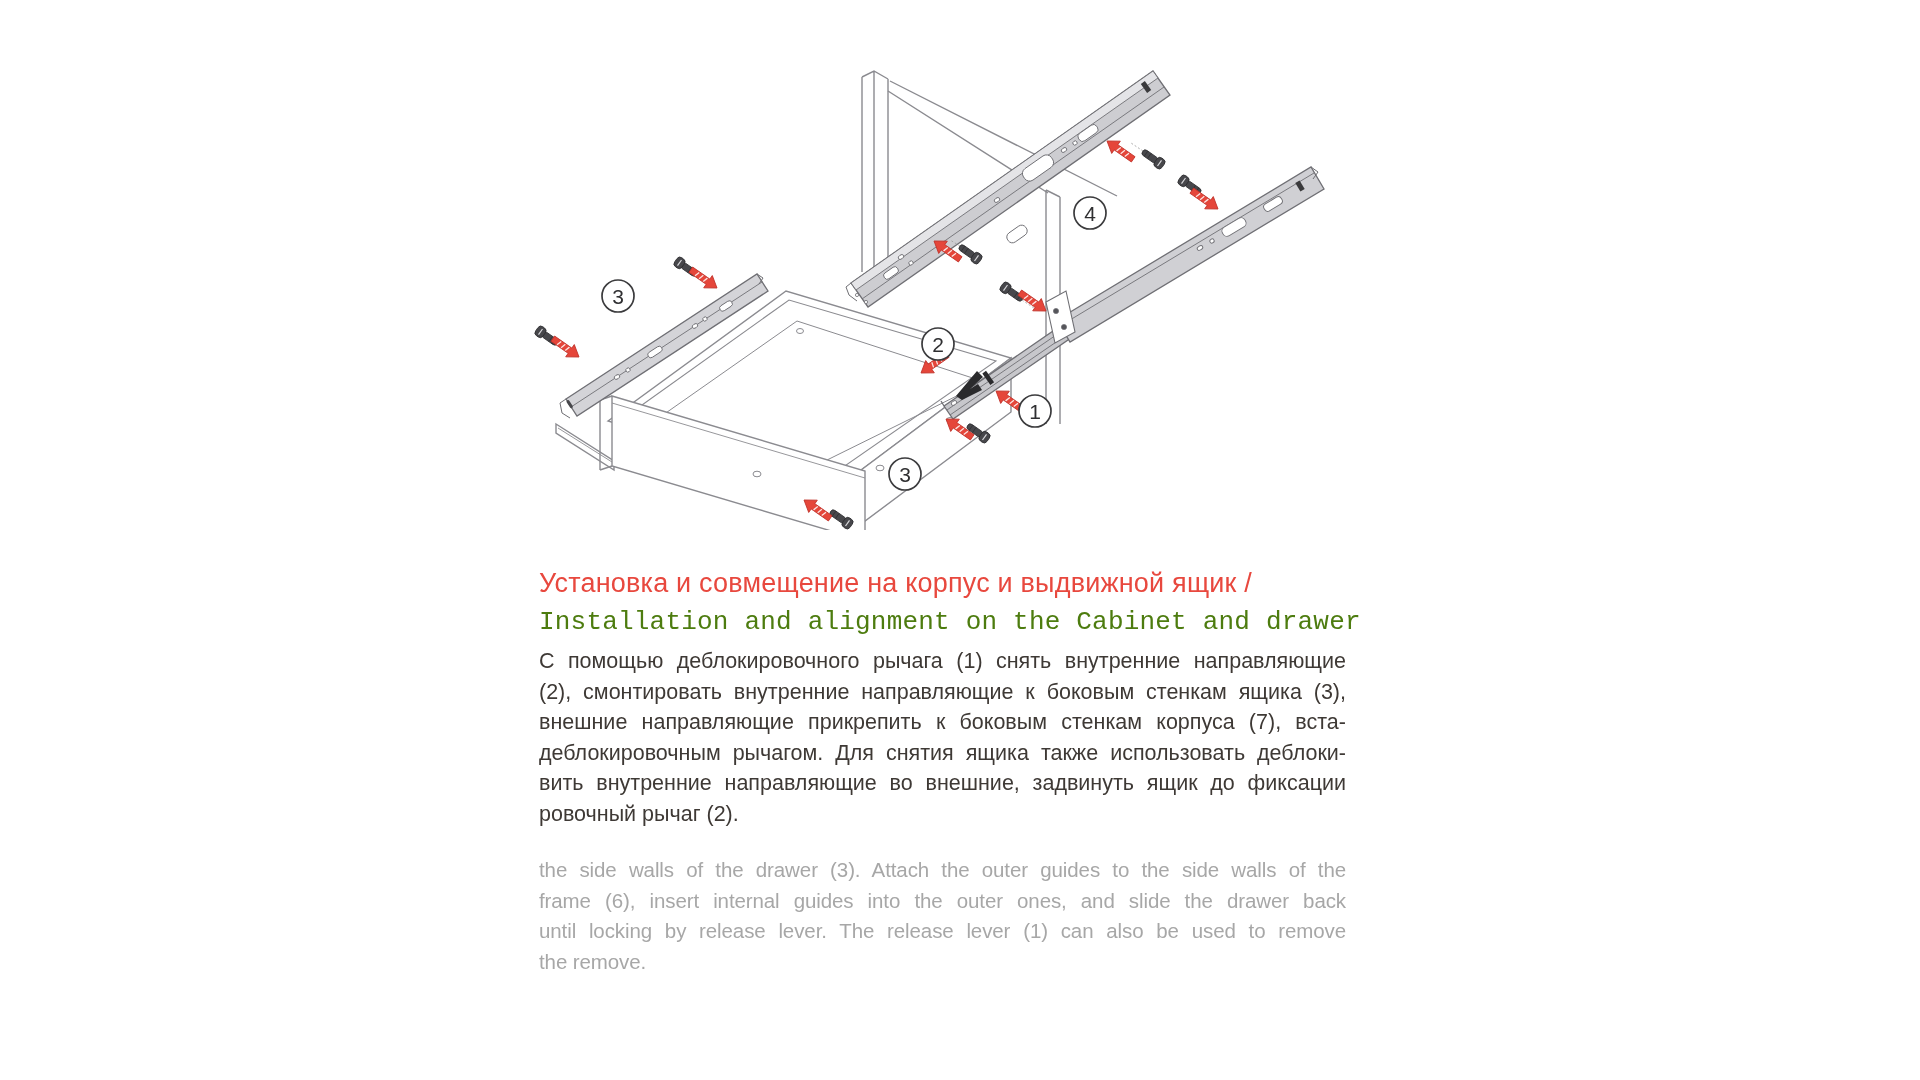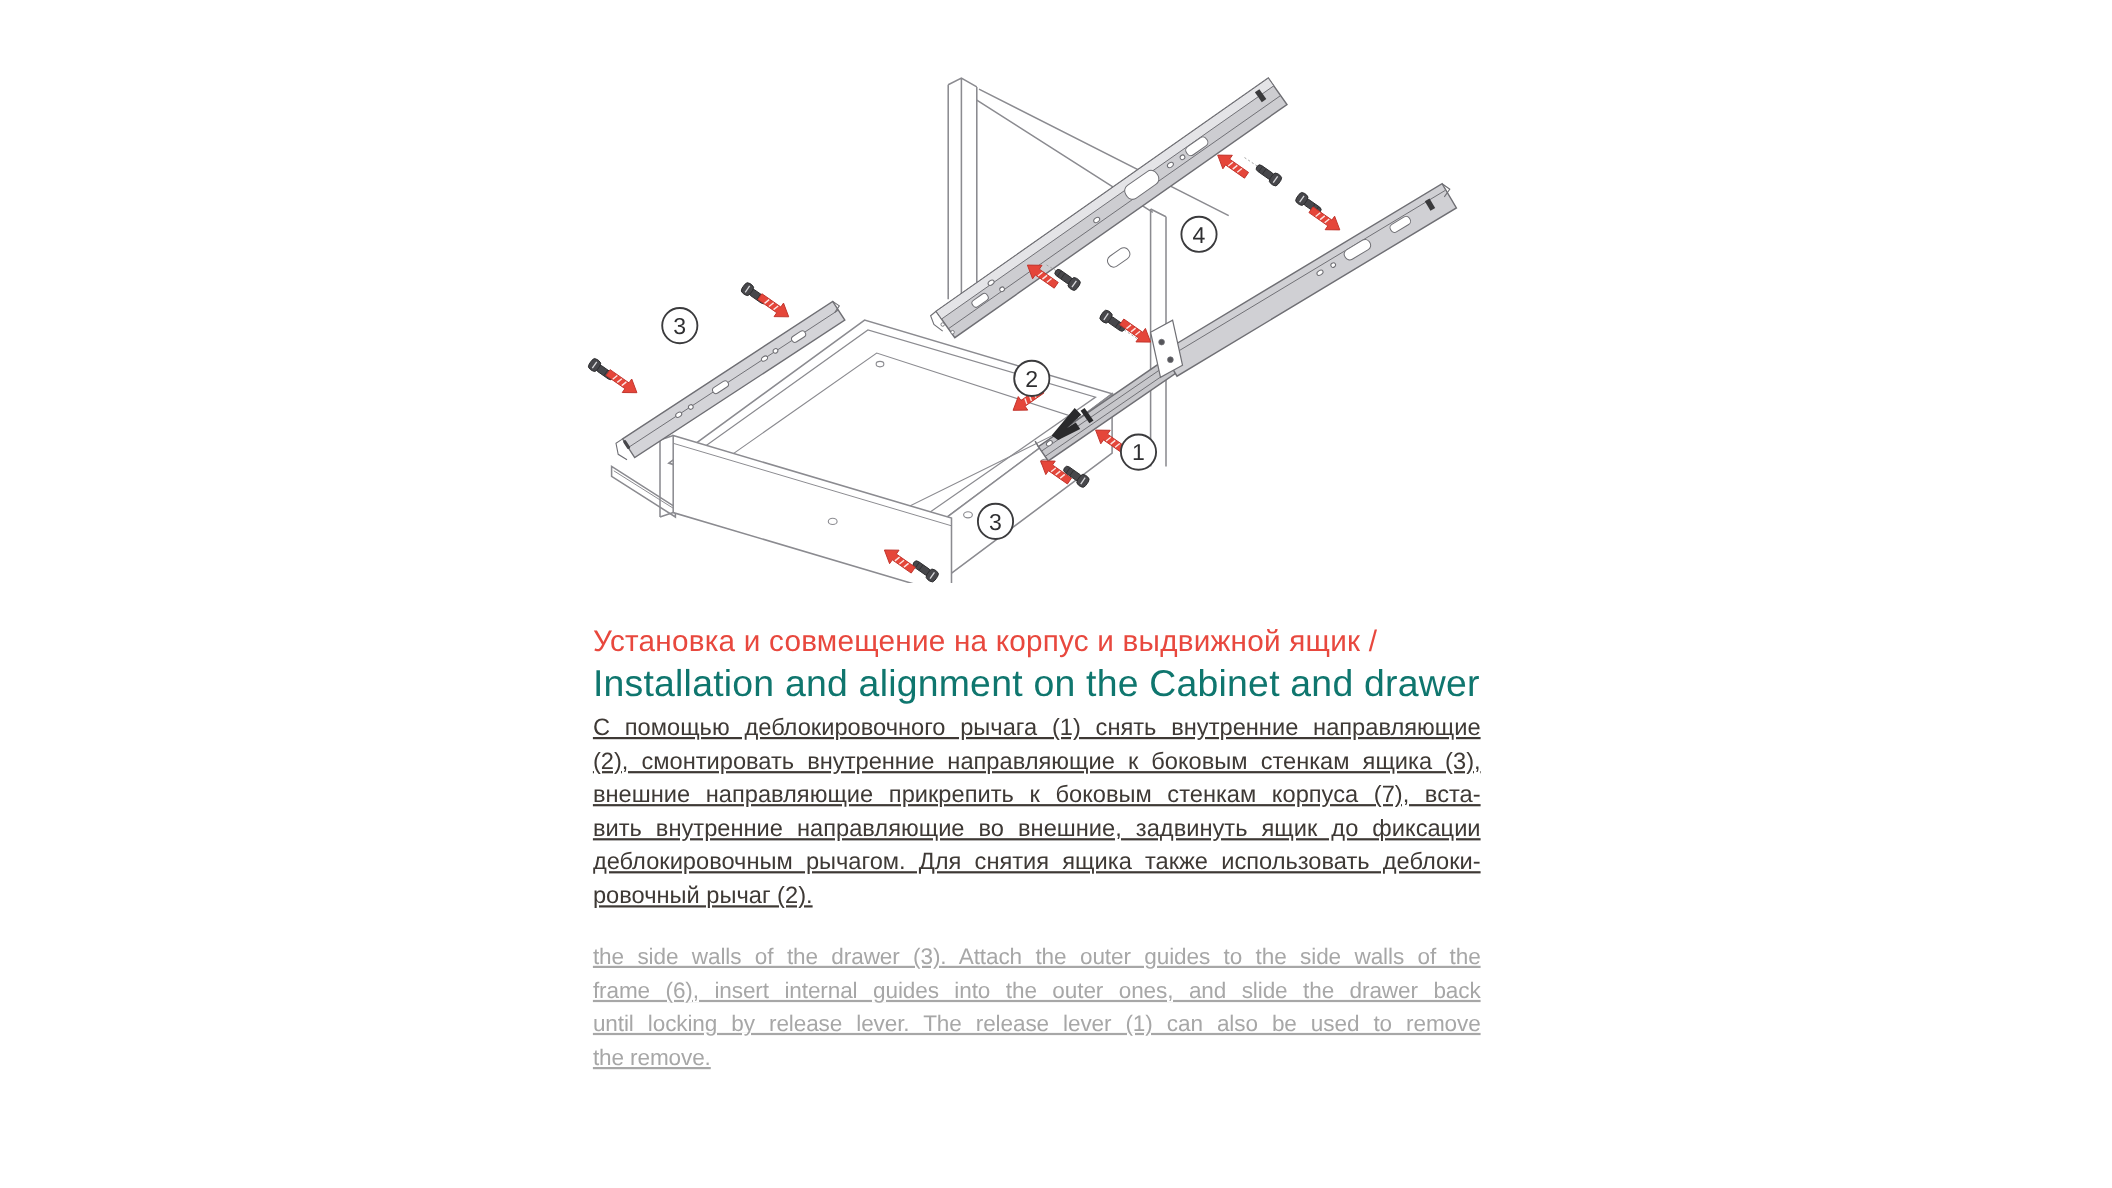--- a/index.html
+++ b/index.html
@@ -3,25 +3,25 @@
 <meta charset="utf-8">
 <style>
   html,body{margin:0;padding:0;background:#ffffff;}
   .page{
     position:relative;width:1920px;height:1080px;background:#ffffff;overflow:hidden;
     font-family:"Liberation Sans",sans-serif;
   }
   .diagram{position:absolute;left:527px;top:45px;width:835px;height:485px;}
   .heading{position:absolute;left:539px;top:549px;width:810px;line-height:39px;margin-top:15px;}
   .title-ru{font-size:27px;color:#e8483e;letter-spacing:.2px;white-space:nowrap;}
-  .title-en{font-size:34px;color:#0f766e;letter-spacing:.2px;white-space:nowrap;}
+  .title-en{font-size:26px;color:#4d7c0f;letter-spacing:.2px;white-space:nowrap;font-family:Liberation Mono, monospace;}
   .para{position:absolute;left:539px;width:807px;}
   .para-ru{top:646px;font-size:21.5px;line-height:30.6px;color:#3e3935;}
   .para-en{top:855px;font-size:20.5px;line-height:30.6px;color:#a7a7a7;letter-spacing:-0.1px;}
-  .jline{text-align:justify;text-align-last:justify;text-decoration:underline;}
+  .jline{text-align:justify;text-align-last:justify;}
   .jline.jlast{text-align-last:left;}
   .callout-label{font-family:"Liberation Sans",sans-serif;font-size:21px;fill:#2f2f31;}
 </style>
 </head>
 <body>
 
 <div class="page">
 
   <svg class="diagram" viewBox="527 45 835 485" xmlns="http://www.w3.org/2000/svg">
     <defs>
@@ -178,22 +178,22 @@
 
   <div class="heading">
     <div class="title-ru">Установка и совмещение на корпус и выдвижной ящик /</div>
     <div class="title-en">Installation and alignment on the Cabinet and drawer</div>
   </div>
 
   <div class="para para-ru">
       <div class="jline">С помощью деблокировочного рычага (1) снять внутренние направляющие</div>
       <div class="jline">(2), смонтировать внутренние направляющие к боковым стенкам ящика (3),</div>
       <div class="jline">внешние направляющие прикрепить к боковым стенкам корпуса (7), вста-</div>
+      <div class="jline">деблокировочным рычагом. Для снятия ящика также использовать деблоки-</div>
       <div class="jline">вить внутренние направляющие во внешние, задвинуть ящик до фиксации</div>
-      <div class="jline">деблокировочным рычагом. Для снятия ящика также использовать деблоки-</div>
       <div class="jline jlast">ровочный рычаг (2).</div>
     </div>
 
   <div class="para para-en">
       <div class="jline">the side walls of the drawer (3). Attach the outer guides to the side walls of the</div>
       <div class="jline">frame (6), insert internal guides into the outer ones, and slide the drawer back</div>
       <div class="jline">until locking by release lever. The release lever (1) can also be used to remove</div>
       <div class="jline jlast">the remove.</div>
     </div>
 

